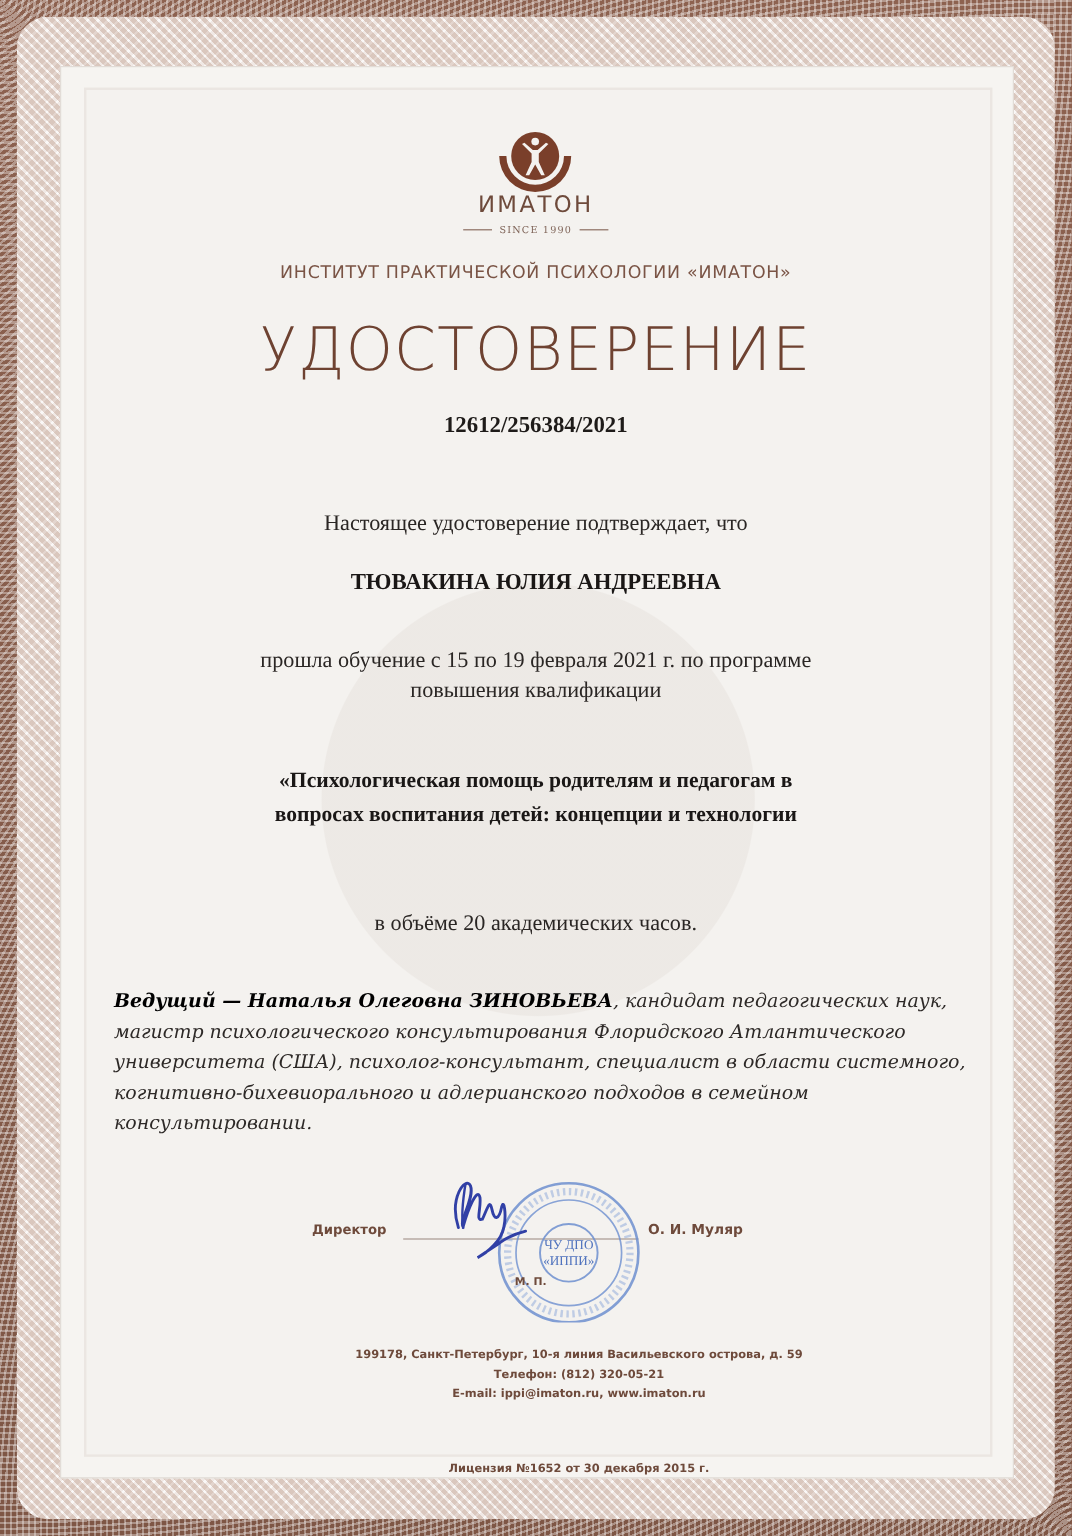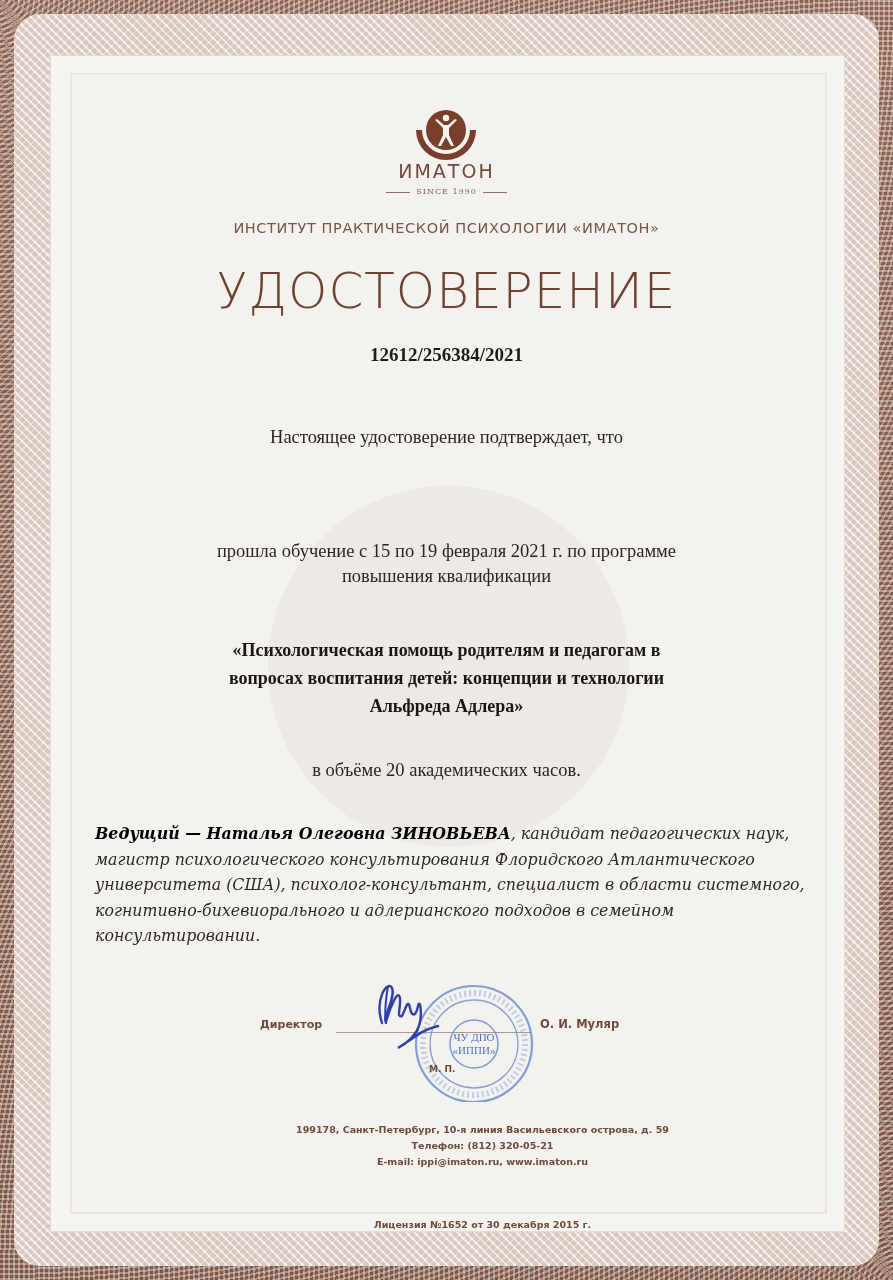--- a/index.html
+++ b/index.html
@@ -94,27 +94,27 @@
   <div class="center brand">ИМАТОН</div>
   <div class="center since-row">
     <span class="dash"></span><span>SINCE 1990</span><span class="dash"></span>
   </div>
 
   <div class="center institute">ИНСТИТУТ ПРАКТИЧЕСКОЙ ПСИХОЛОГИИ «ИМАТОН»</div>
   <div class="center doc-title">УДОСТОВЕРЕНИЕ</div>
   <div class="center cert-number">12612/256384/2021</div>
 
   <div class="center body-text line-confirm">Настоящее удостоверение подтверждает, что</div>
+  <div class="center recipient">ТЮВАКИНА ЮЛИЯ АНДРЕЕВНА</div>
   <div class="center body-text line-study1">прошла обучение с 15 по 19 февраля 2021 г. по программе</div>
   <div class="center body-text line-study2">повышения квалификации</div>
 
   <div class="center program">
     <div>«Психологическая помощь родителям и педагогам в</div>
     <div>вопросах воспитания детей: концепции и технологии</div>
-    <div>Альфреда Адлера»</div>
   </div>
 
   <div class="center body-text hours">в объёме 20 академических часов.</div>
 
   <div class="lecturer"><b>Ведущий — Наталья Олеговна ЗИНОВЬЕВА</b><span>, кандидат педагогических наук, магистр психологического консультирования Флоридского Атлантического университета (США), психолог-консультант, специалист в области системного, когнитивно-бихевиорального и адлерианского подходов в семейном консультировании.</span></div>
 
   <div class="sig-label">Директор</div>
   <div class="sig-line"></div>
 
   <svg class="stamp" viewBox="0 0 146 120">

